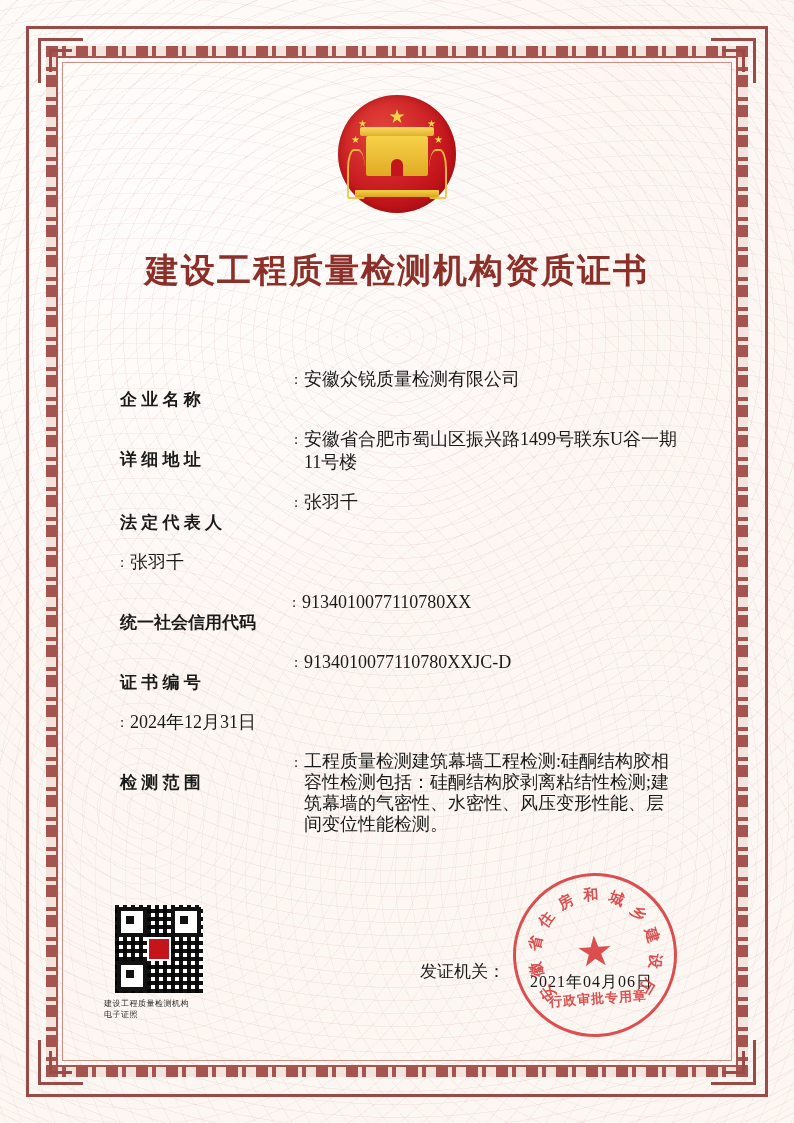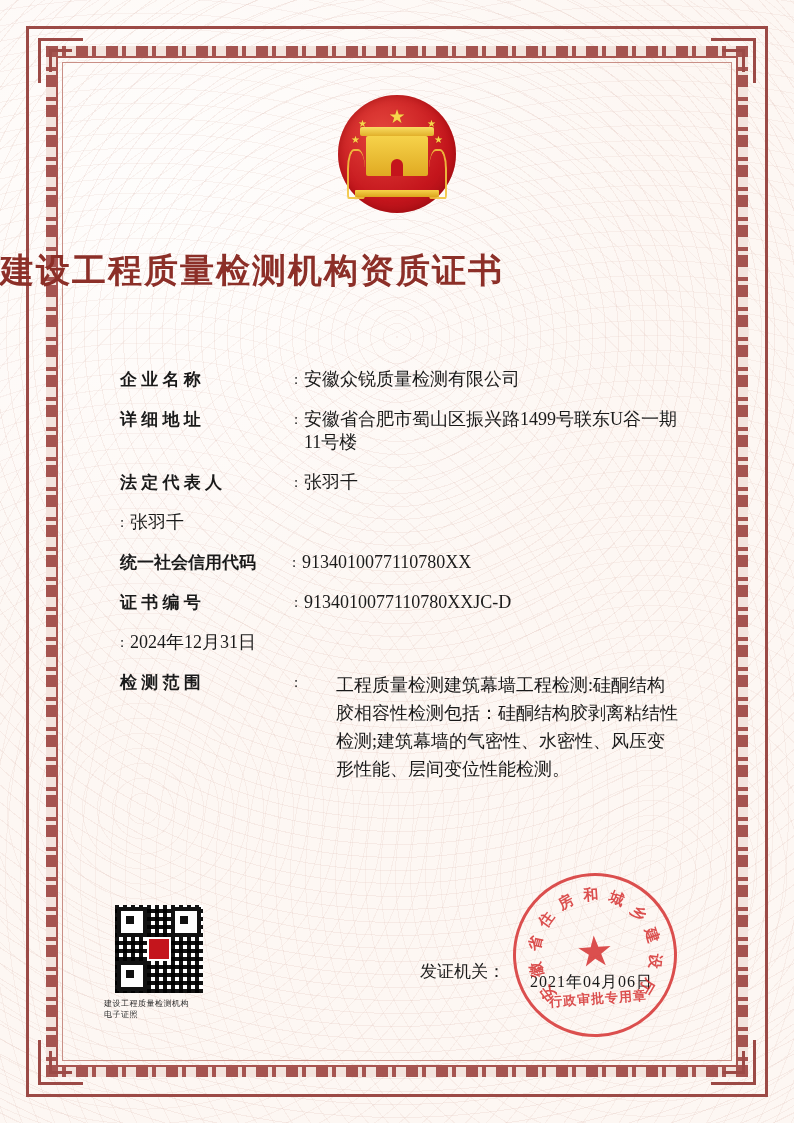--- a/index.html
+++ b/index.html
@@ -161,20 +161,21 @@
     opacity: 0.9;
   }
   .emblem .ear-l { left: 9px; border-right: none; }
   .emblem .ear-r { right: 9px; border-left: none; }
 
   
   .title {
     position: absolute;
     left: 0; right: 0;
     top: 248px;
+    text-align: center;
     font-size: 34px;
     letter-spacing: 2px;
     font-weight: bold;
     color: #8c2f28;
     font-family: "Liberation Serif", "DejaVu Serif", serif;
   }
 
   
   .fields {
     position: absolute;
@@ -189,40 +190,41 @@
   }
   .field-label {
     width: 172px;
     flex: 0 0 172px;
     font-size: 17px;
     font-weight: bold;
     color: #1a1a1a;
     letter-spacing: 0px;
     line-height: 23px;
     white-space: nowrap;
+    margin-top: 20px;
   }
   .field-label.spaced {
     display: flex;
     justify-content: space-between;
     padding-right: 2px;
   }
   .field-colon {
     flex: 0 0 10px;
     font-size: 15px;
     color: #1a1a1a;
     line-height: 23px;
   }
   .field-value {
     flex: 1;
     font-size: 18px;
     color: #1a1a1a;
     line-height: 23px;
     word-break: break-all;
   }
-  .field-value.multiline { line-height: 28px; margin-left: 32px; }
+  .field-value.multiline { line-height: 21px; }
 
   
   .qr-block {
     position: absolute;
     left: 104px;
     top: 905px;
     width: 110px;
   }
   .qr {
     width: 88px;

